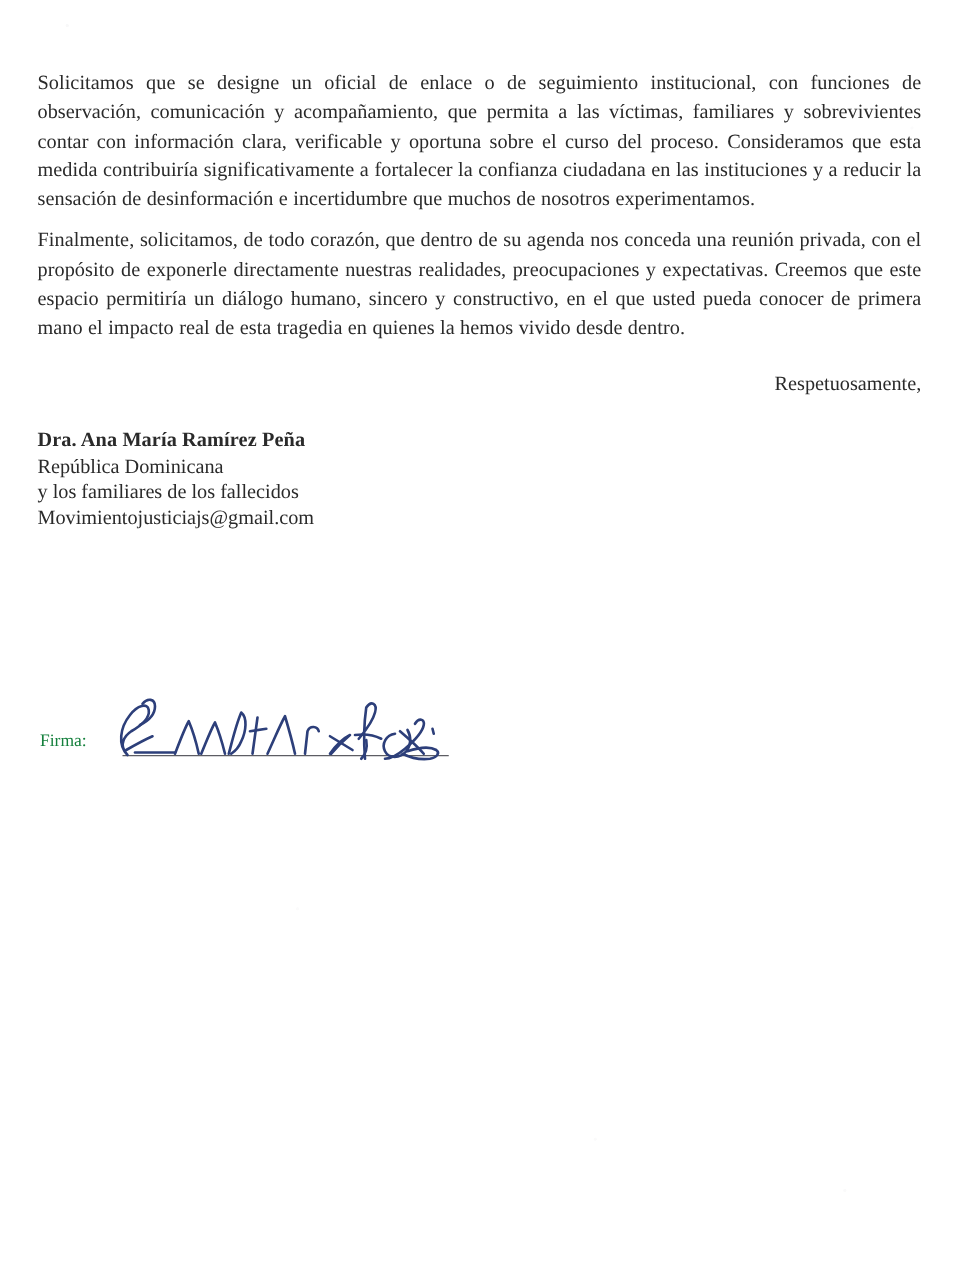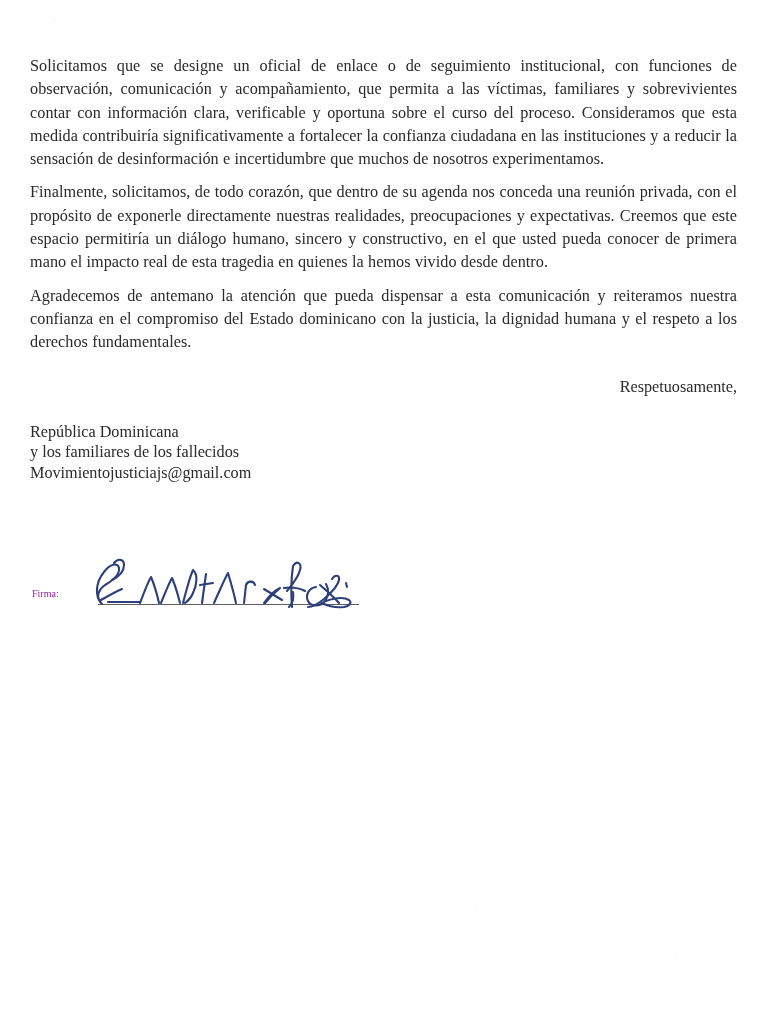--- a/index.html
+++ b/index.html
@@ -83,23 +83,23 @@
     position: absolute;
     left: 30px;
     top: 556px;
     width: 340px;
     height: 60px;
   }
   .firma-label {
     position: absolute;
     left: 2px;
     top: 28px;
-    font-size: 10px;
+    font-size: 14px;
     line-height: 20px;
-    color: #a21caf;
+    color: #15803d;
   }
   .firma-rule {
     position: absolute;
     left: 68px;
     top: 48px;
     width: 261px;
     height: 1px;
     background: #5d5d63;
   }
   .firma-ink {
@@ -119,25 +119,25 @@
 <body>
 
 <div class="page">
 
   <div class="letter-body">
 
     <p class="para">Solicitamos que se designe un oficial de enlace o de seguimiento institucional, con funciones de observación, comunicación y acompañamiento, que permita a las víctimas, familiares y sobrevivientes contar con información clara, verificable y oportuna sobre el curso del proceso. Consideramos que esta medida contribuiría significativamente a fortalecer la confianza ciudadana en las instituciones y a reducir la sensación de desinformación e incertidumbre que muchos de nosotros experimentamos.</p>
 
     <p class="para">Finalmente, solicitamos, de todo corazón, que dentro de su agenda nos conceda una reunión privada, con el propósito de exponerle directamente nuestras realidades, preocupaciones y expectativas. Creemos que este espacio permitiría un diálogo humano, sincero y constructivo, en el que usted pueda conocer de primera mano el impacto real de esta tragedia en quienes la hemos vivido desde dentro.</p>
 
-    <p class="para">Agradecemos de antemano la atención que pueda dispensar a esta comunicación y reiteramos nuestra confianza en el compromiso del Estado dominicano con la justicia, la dignidad humana y el respeto a los derechos fundamentales.</p>
 
     <p class="closing">Respetuosamente,</p>
 
     <div class="signature-block">
+      <div class="line name">Dra. Ana María Ramírez Peña</div>
       <div class="line">República Dominicana</div>
       <div class="line role">y los familiares de los fallecidos</div>
       <div class="line">Movimientojusticiajs@gmail.com</div>
     </div>
 
   </div>
 
   <div class="firma-area">
     <span class="firma-label">Firma:</span>
 

